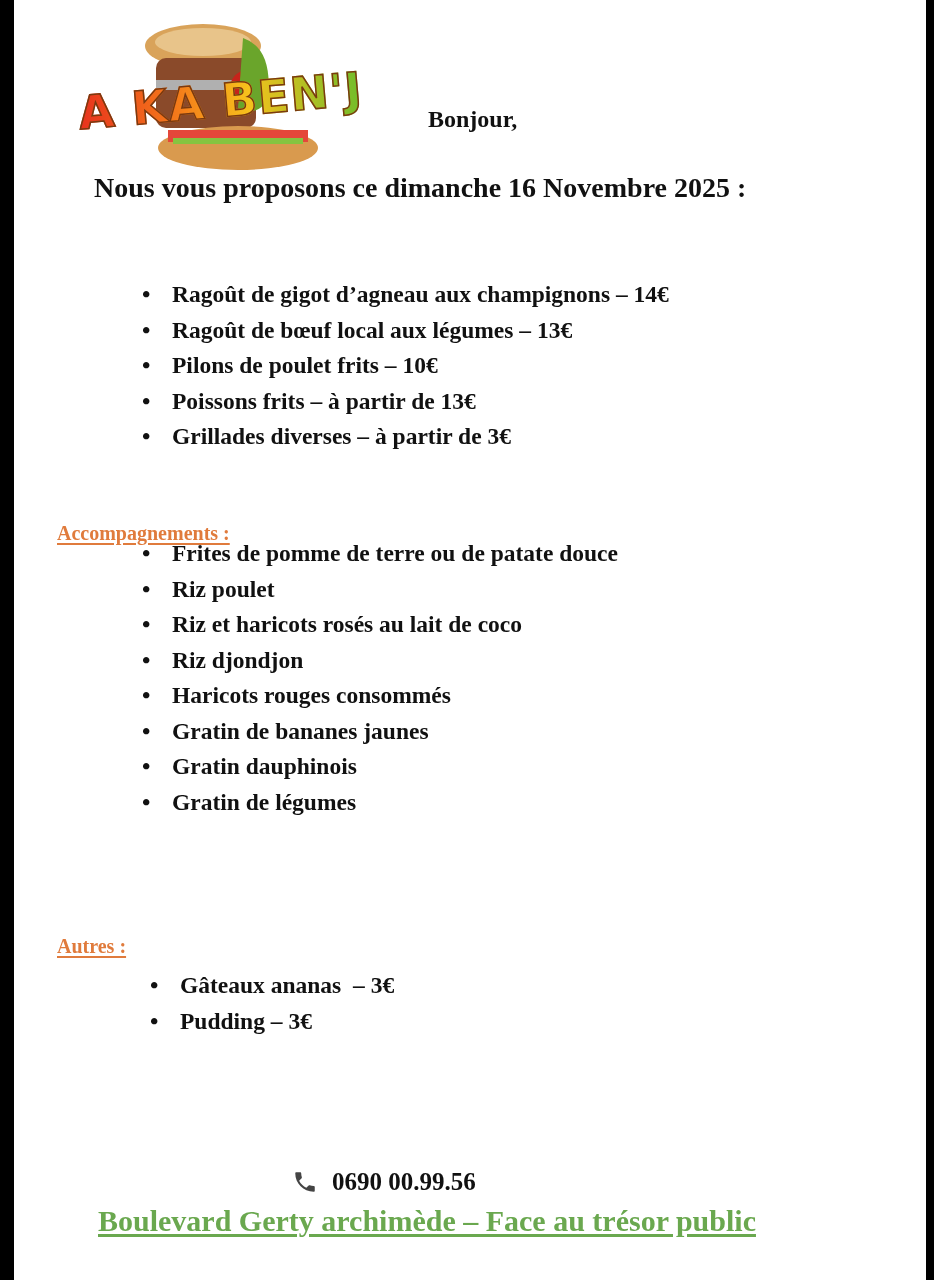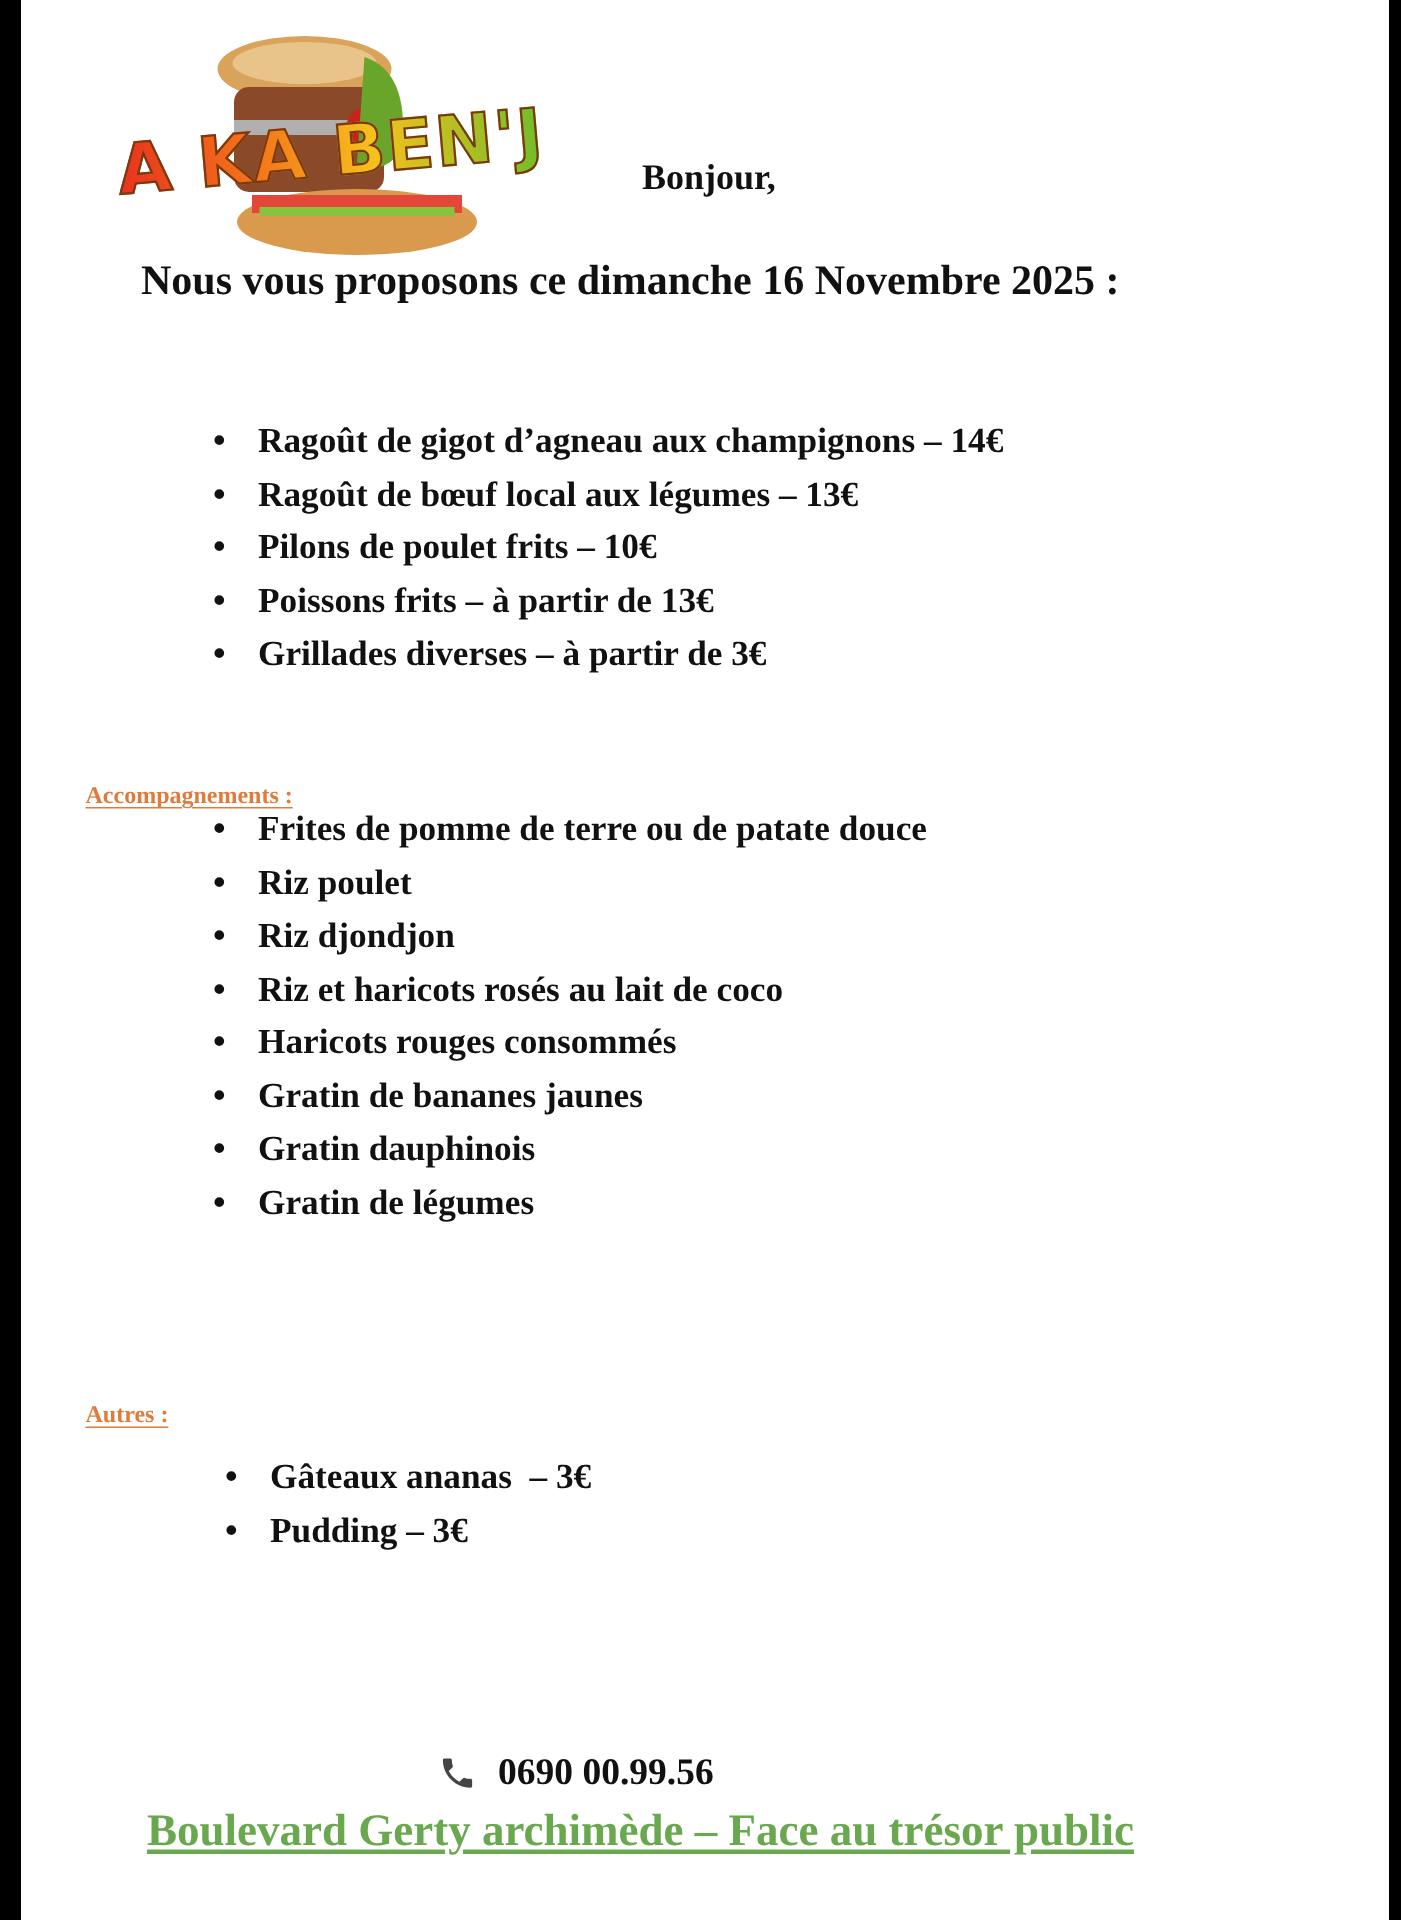--- a/index.html
+++ b/index.html
@@ -13,21 +13,21 @@
     -webkit-background-clip:text; background-clip:text; color:transparent;
     -webkit-text-stroke:1.5px #7a3a10; }
   .greet { position:absolute; left:414px; top:106px; font-weight:bold; font-size:24px; color:#111; }
   .intro { position:absolute; left:80px; top:172px; font-weight:bold; font-size:28px; color:#111; }
   ul { list-style:none; margin:0; padding:0; position:absolute; }
   li { font-weight:bold; font-size:23.5px; color:#111; height:35.5px; line-height:35.5px; position:relative; padding-left:30px; }
   li::before { content:"•"; position:absolute; left:0; top:0; font-size:24px; }
   .list-main { left:128px; top:277px; }
   .list-acc { left:128px; top:536px;font-family:Liberation Serif, serif; }
   .list-aut { left:136px; top:968px; }
-  .sec { position:absolute; left:43px; font-weight:bold; font-size:16px; color:#e07b3c;
+  .sec { position:absolute; left:43px; font-weight:bold; font-size:20px; color:#e07b3c;
          text-decoration:underline; text-underline-offset:3px; }
   .sec-acc { top:522px; }
   .sec-aut { top:935px; }
   .phone { position:absolute; left:278px; top:1168px; font-weight:bold; font-size:25px; color:#111; display:flex; align-items:center; gap:14px; }
   .addr { position:absolute; left:84px; top:1204px; font-weight:bold; font-size:30px; color:#6aa84f;
           text-decoration:underline; text-underline-offset:3px; }
 </style>
 </head>
 <body>
 
@@ -53,22 +53,22 @@
     <li>Ragoût de bœuf local aux légumes – 13€</li>
     <li>Pilons de poulet frits – 10€</li>
     <li>Poissons frits – à partir de 13€</li>
     <li>Grillades diverses – à partir de 3€</li>
   </ul>
 
   <div class="sec sec-acc">Accompagnements :</div>
   <ul class="list-acc">
     <li>Frites de pomme de terre ou de patate douce</li>
     <li>Riz poulet</li>
+    <li>Riz et haricots rosés au lait de coco</li>
     <li>Riz djondjon</li>
-    <li>Riz et haricots rosés au lait de coco</li>
     <li>Haricots rouges consommés</li>
     <li>Gratin de bananes jaunes</li>
     <li>Gratin dauphinois</li>
     <li>Gratin de légumes</li>
   </ul>
 
   <div class="sec sec-aut">Autres :</div>
   <ul class="list-aut">
     <li style="white-space:pre">Gâteaux ananas  – 3€</li>
     <li>Pudding – 3€</li>

